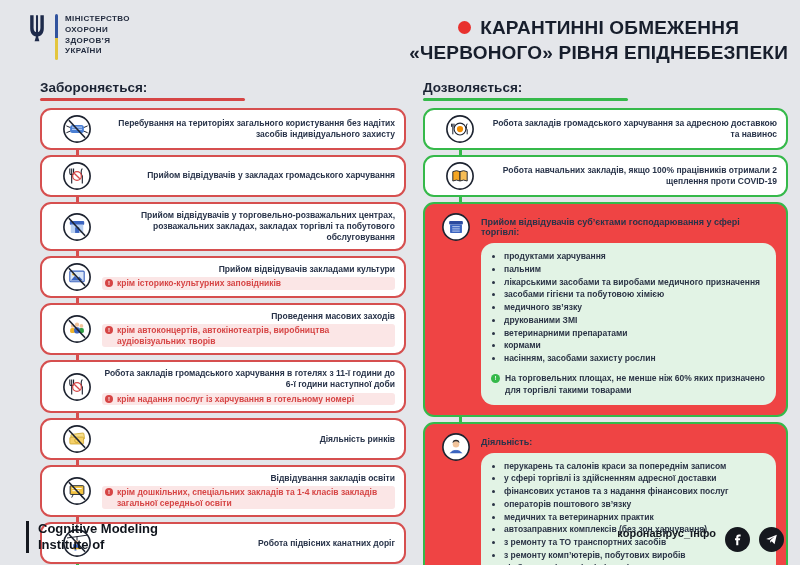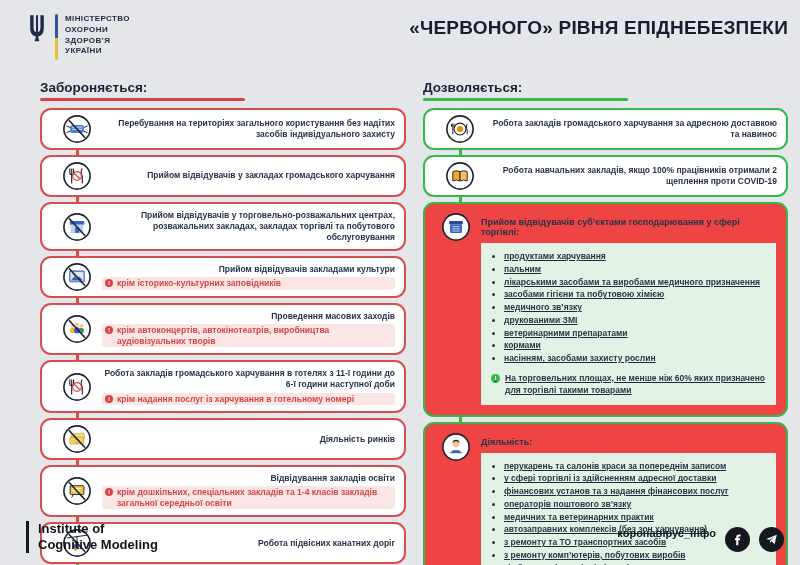--- a/index.html
+++ b/index.html
@@ -40,21 +40,21 @@
   .ex-badge::after{content:"!";color:#fff;font-size:6px;font-weight:700;line-height:1;}
   .connector{width:3px;height:5px;flex:0 0 auto;margin-left:36px;}
   .connector.red{background:#d64f4f;}
   .connector.grn{background:#35b94a;}
 
   
   .big-card{display:flex;align-items:flex-start;gap:10px;background:#ef4444;border:2px solid #35b94a;
         border-radius:11px;padding:8px 10px 10px 16px;}
   .big-right{flex:1;}
   .big-title{font-size:9px;font-weight:800;color:#283349;margin:5px 0 6px;}
-  .green-panel{background:#e2f3e5;border-radius:0;padding:7px 10px 8px;text-decoration:underline;}
+  .green-panel{background:#e2f3e5;border-radius:13px;padding:7px 10px 8px;}
   .green-panel ul{margin:0;padding-left:13px;}
   .green-panel li{font-size:8.5px;font-weight:600;line-height:1.5;color:#2b3446;}
   .note{display:flex;align-items:flex-start;gap:5px;margin-top:8px;}
   .note-dot{flex:0 0 9px;width:9px;height:9px;border-radius:50%;background:#35b94a;margin-top:1px;
         display:flex;align-items:center;justify-content:center;}
   .note-dot::after{content:"!";color:#fff;font-size:6px;font-weight:700;line-height:1;}
   .note-text{font-size:8.5px;font-weight:600;line-height:1.4;color:#2b3446;}
 
   
   .footer-left{position:absolute;left:26px;bottom:12px;display:flex;gap:9px;align-items:center;}
@@ -185,20 +185,21 @@
     <div class="logo-divider"></div>
     <div class="ministry">
       <div>МІНІСТЕРСТВО</div>
       <div>ОХОРОНИ</div>
       <div>ЗДОРОВ’Я</div>
       <div>УКРАЇНИ</div>
     </div>
   </div>
 
   <div class="title">
+    <div class="line"><span class="dot"></span><span>КАРАНТИННІ ОБМЕЖЕННЯ</span></div>
     <div class="line">«ЧЕРВОНОГО» РІВНЯ ЕПІДНЕБЕЗПЕКИ</div>
   </div>
 
   <div class="columns">
 
     <div class="col col-left">
       <div class="col-header">Забороняється:</div>
       <div class="col-underline ul-red"></div>
       <div style="display:flex;flex-direction:column;">
   <div class="card">
@@ -377,22 +378,22 @@
     </div>
   </div>
 </div>
     </div>
 
   </div>
 
   <div class="footer-left">
     <div class="inst-bar"></div>
     <div class="inst">
+      <div>Cognitive Modeling</div>
       <div>Institute of</div>
-      <div>Cognitive Modeling</div>
     </div>
   </div>
 
   <div class="footer-right">
     <div class="handle">коронавірус_інфо</div>
     <div class="social">
       <svg viewBox="0 0 24 24">
           <path fill="#fff" d="M14.8 7.2h2.2V4h-2.8c-2.7 0-4.2 1.6-4.2 4.2V10H8v3.1h2V21h3.3v-7.9h2.5l.5-3.1h-3V8.4c0-.8.4-1.2 1.5-1.2z"></path>
         </svg>
     </div>

